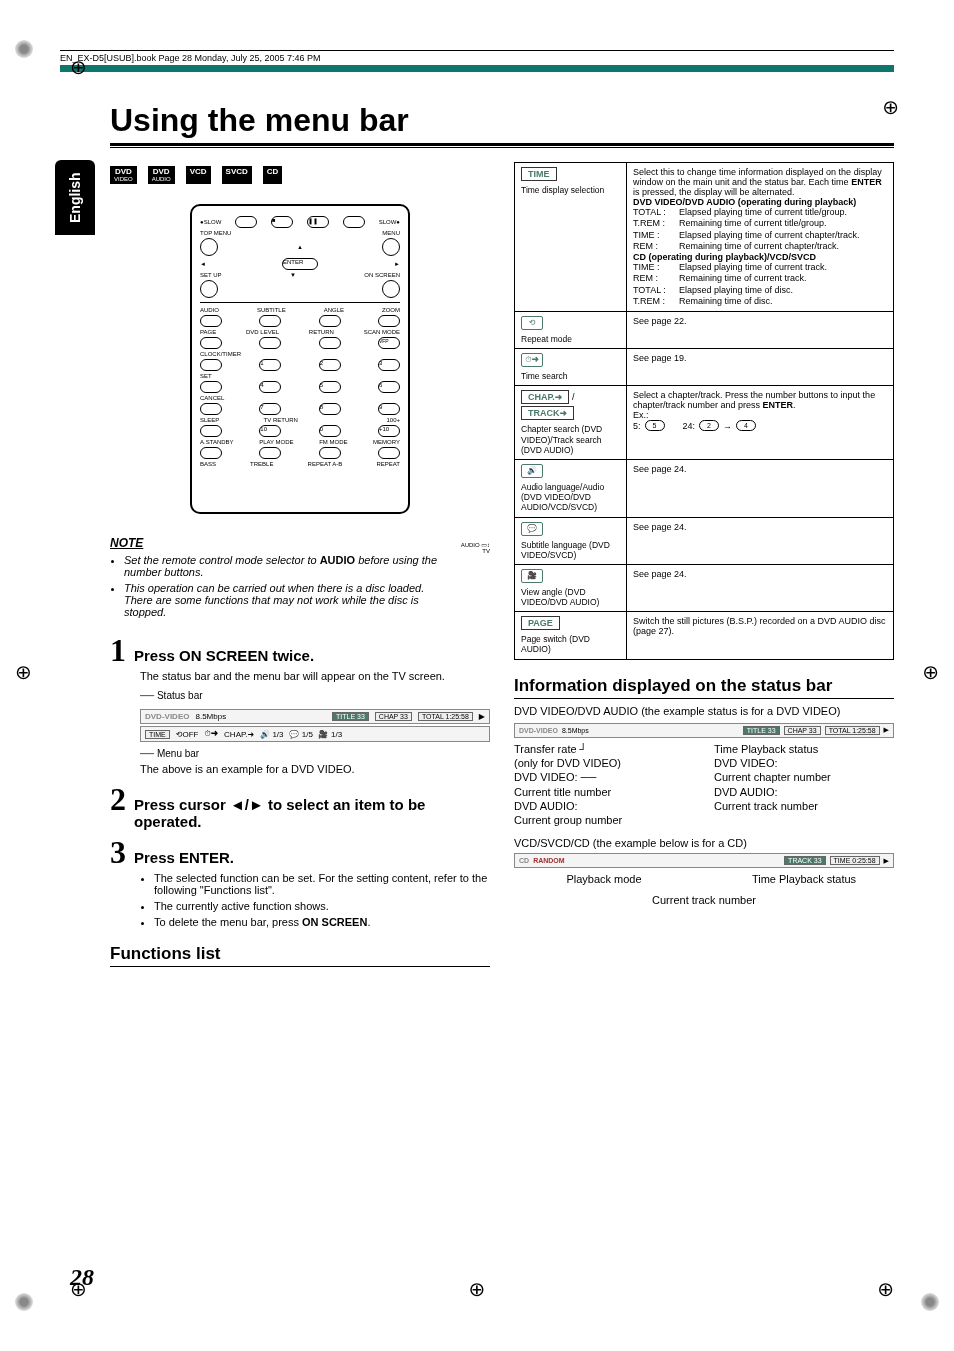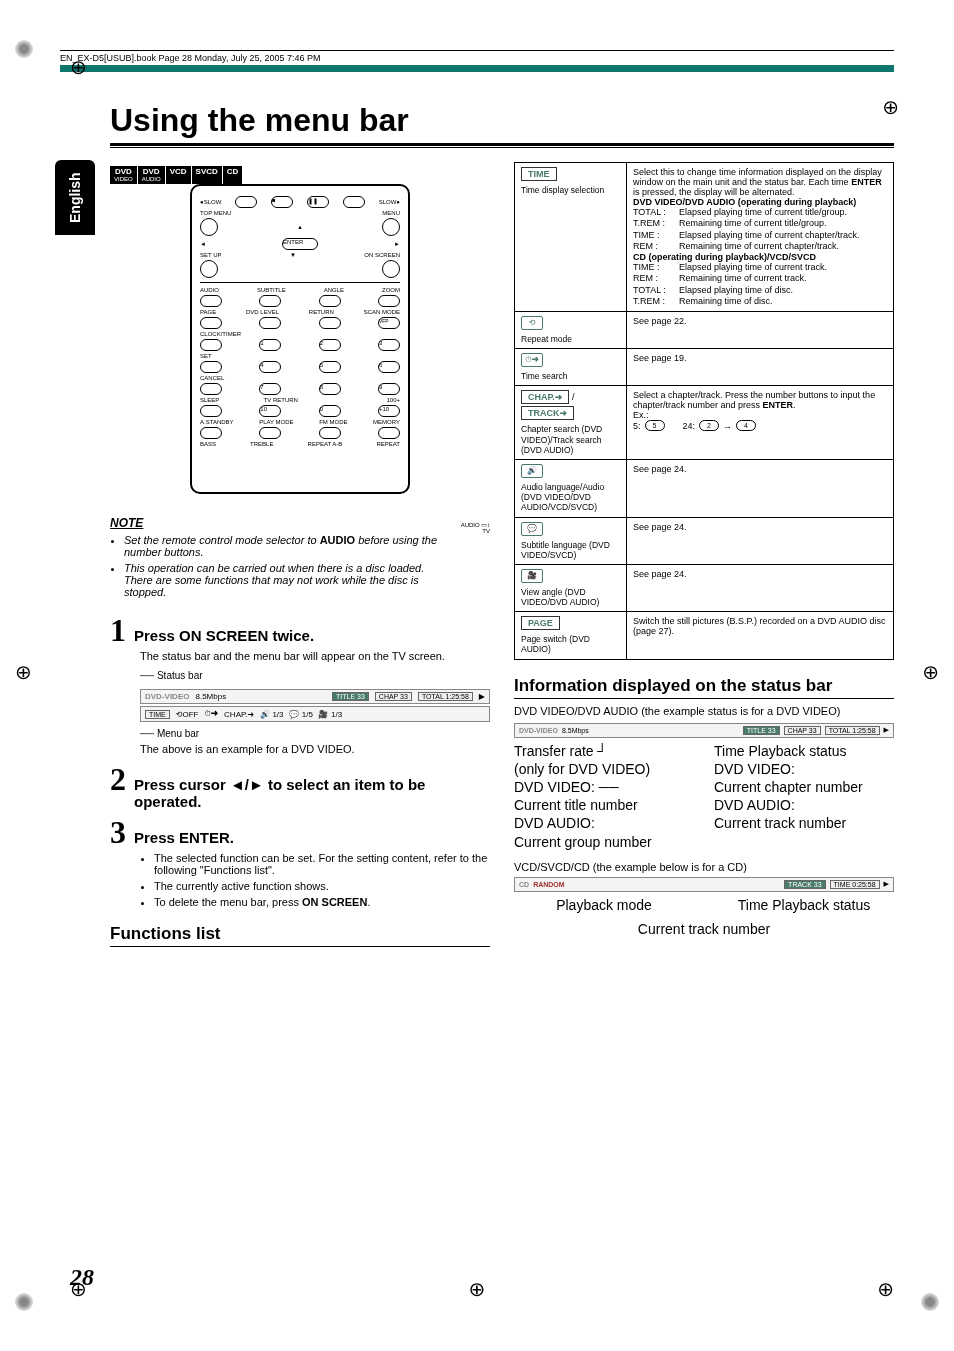--- a/index.html
+++ b/index.html
@@ -75,21 +75,21 @@
   }
 
   .columns {
     display: flex;
     gap: 24px;
   }
   .col {
     width: 50%;
   }
 
-  .disc-badges { display:flex; gap:1px; margin-bottom:0; margin-top:4px;}
+  .disc-badges { display:flex; gap:11px; margin-bottom:20px; margin-top:4px;}
   .badge {
     background:#000; color:#fff; font-size:8px; font-weight:bold;
     padding:2px 4px; text-align:center; line-height:1;
   }
   .badge .sub { font-size:6px; font-weight:normal; display:block;}
 
   .remote-box {
     width: 220px; height:310px;
     border: 2px solid #000;
     border-radius: 10px;
@@ -144,21 +144,21 @@
   .def-row .k { width:46px;}
   .icon-sq { display:inline-block; width:22px; height:14px; border:1px solid #4a7a6a; border-radius:2px; text-align:center; font-size:8px; color:#4a7a6a; line-height:12px; margin-bottom:2px;}
   .ovals { display:inline-flex; align-items:center; gap:4px;}
   .oval { display:inline-block; border:1px solid #000; border-radius:8px; width:20px; height:11px; font-size:7px; text-align:center; line-height:10px;}
 
   .info-bar {
     border:1px solid #888; font-size:7px; padding:2px 4px;
     display:flex; align-items:center; gap:4px; background:#f4f4f4;
     margin:4px 0;
   }
-  .annot { font-size:14px; line-height:1.3;}
+  .annot { font-size:11px; line-height:1.3;}
   .annot-row { display:flex; gap:20px;}
   .annot-col { flex:1;}
 
   .page-num {
     position:absolute; bottom:60px; left:70px;
     font-family:"Times New Roman",serif; font-style:italic; font-weight:bold; font-size:24px;
   }
 </style>
 </head>
 <body>

